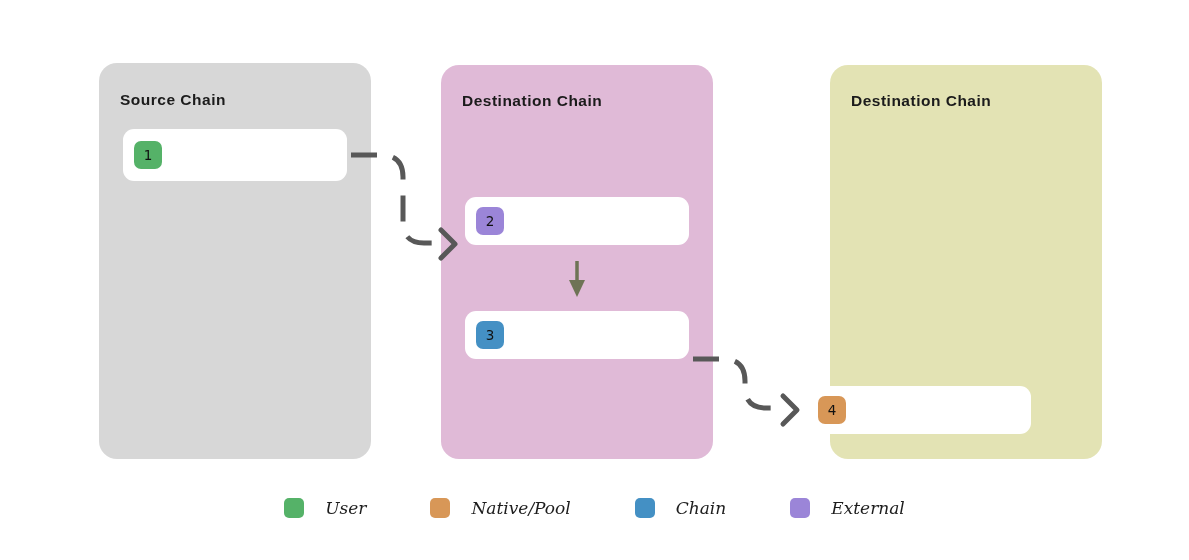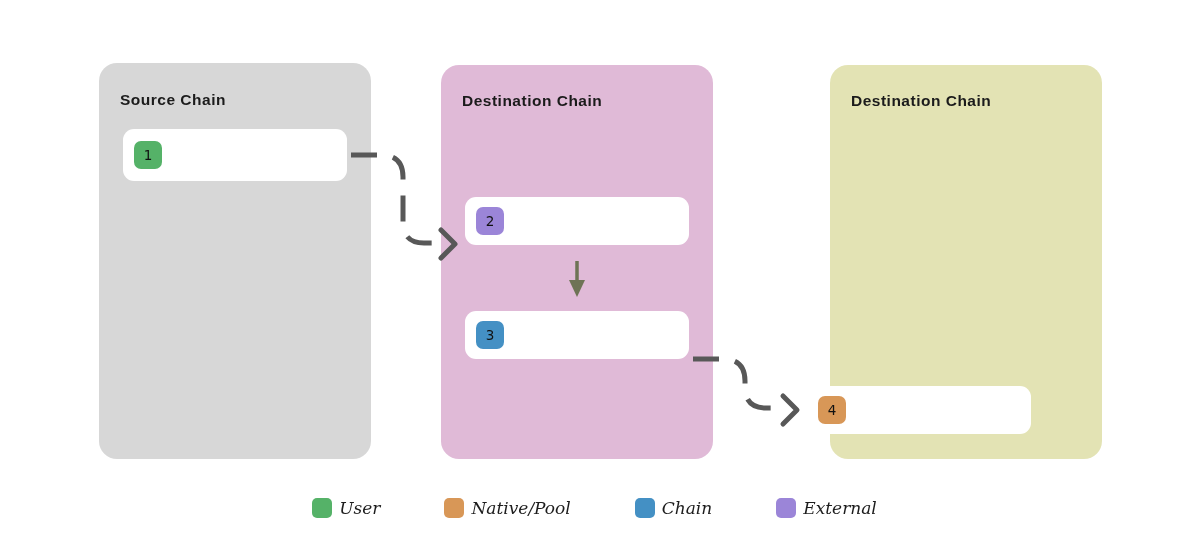--- a/index.html
+++ b/index.html
@@ -101,21 +101,21 @@
     right: 0;
     top: 498px;
     display: flex;
     justify-content: center;
     align-items: center;
     gap: 64px;
   }
   .legend-item {
     display: flex;
     align-items: center;
-    gap: 7px;
+    gap: 21px;
   }
   .legend-swatch {
     width: 20px;
     height: 20px;
     border-radius: 5px;
     flex: 0 0 auto;
   }
   .legend-label {
     font-family: "DejaVu Serif", serif;
     font-style: italic;

